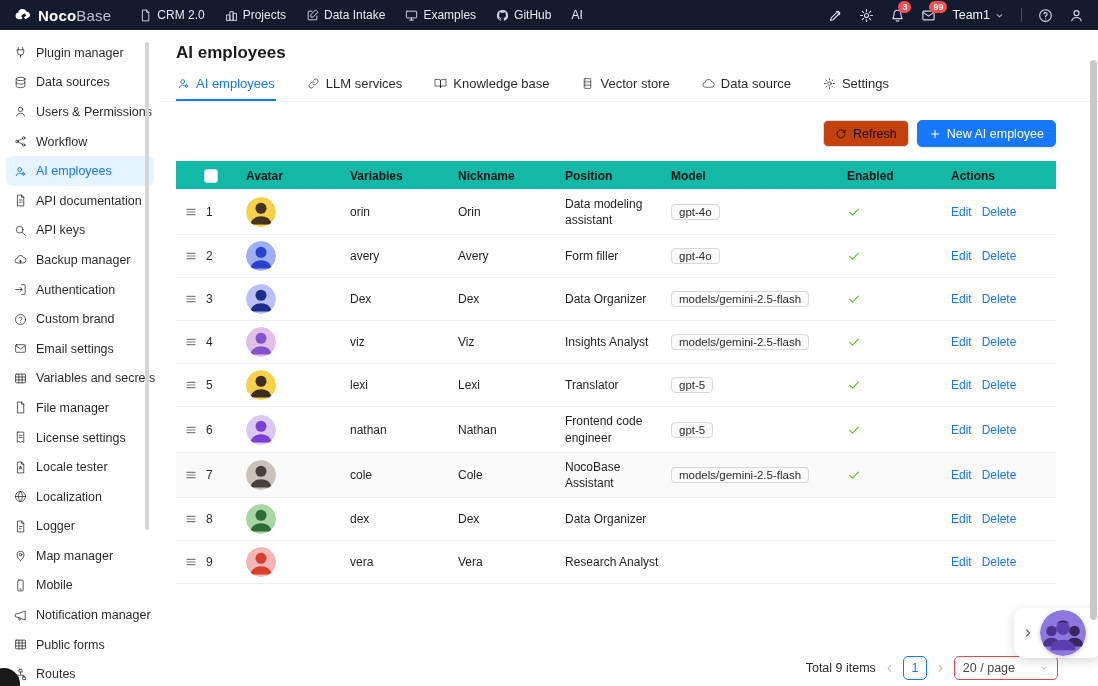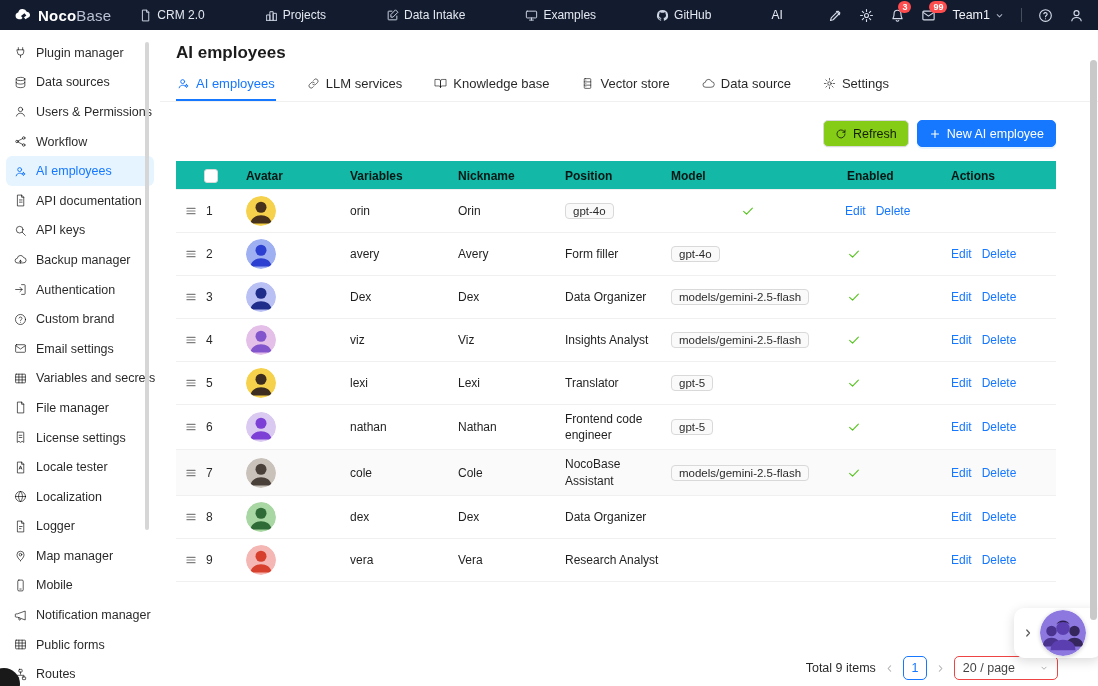--- a/index.html
+++ b/index.html
@@ -9,21 +9,21 @@
   .icon svg { width:100%; height:100%; }
 
   
   .topnav { position:fixed; top:0; left:0; right:0; height:30px; background:#131c2e;
     display:flex; align-items:center; color:#dde3ee; z-index:50; padding:0 14px; }
   .logo { display:flex; align-items:center; gap:6px; margin-right:18px; cursor:pointer; }
   .logo .icon { width:18px; height:14px; color:#fff; }
   .logo-text { font-size:15px; letter-spacing:.2px; }
   .logo-noco { font-weight:700; color:#ffffff; }
   .logo-base { font-weight:300; color:#b9c1d2; }
-  .nav-menu { display:flex; align-items:center; height:100%;gap:40px; }
+  .nav-menu { display:flex; align-items:center; height:100%; }
   .nav-item { display:flex; align-items:center; gap:5px; padding:0 10px; height:100%;
     font-size:12px; color:#e4e8f1; cursor:pointer; white-space:nowrap; }
   .nav-item .icon { width:13px; height:13px; color:#cdd4e2; }
   .nav-right { margin-left:auto; display:flex; align-items:center; gap:16px; }
   .nav-ico { position:relative; width:15px; height:15px; color:#d5dbe8; cursor:pointer; }
   .nav-badge { position:absolute; top:-7px; left:8px; background:#ff4d4f; color:#fff;
     font-size:9px; line-height:10px; padding:1px 4px; border-radius:8px; font-weight:600; }
   .team { display:flex; align-items:center; gap:4px; font-size:12.5px; color:#f0f2f7; cursor:pointer; }
   .team .icon { width:11px; height:11px; color:#aab3c5; }
   .nav-divider { width:1px; height:14px; background:rgba(255,255,255,.22); }
@@ -45,21 +45,21 @@
   .tabs { display:flex; gap:30px; padding:0 16px; margin-top:4px; border-bottom:1px solid #f0f0f0; }
   .tab { display:flex; align-items:center; gap:6px; padding:9px 1px 8px 1px; font-size:13px;
     color:rgba(0,0,0,.85); cursor:pointer; border-bottom:2px solid transparent; white-space:nowrap; }
   .tab .icon { width:13px; height:13px; color:rgba(0,0,0,.6); }
   .tab.active { color:#1677ff; border-bottom-color:#1677ff; }
   .tab.active .icon { color:#1677ff; }
 
   .toolbar { display:flex; justify-content:flex-end; gap:8px; margin:18px 42px 14px 16px; }
   .btn { display:inline-flex; align-items:center; gap:6px; height:27px; padding:0 11px;
     border-radius:5px; font-size:12.5px; cursor:pointer; font-family:inherit; }
-  .btn-default { background:#84cc16; border:1px solid #d9d9d9; color:rgba(0,0,0,.85);
+  .btn-default { background:#c2410c; border:1px solid #d9d9d9; color:rgba(0,0,0,.85);
     box-shadow:0 1px 0 rgba(0,0,0,.03); }
   .btn-default .icon { width:12px; height:12px; color:rgba(0,0,0,.7); }
   .btn-primary { background:#1677ff; border:1px solid #1677ff; color:#fff;
     box-shadow:0 2px 0 rgba(5,145,255,.1); }
   .btn-primary .icon { width:12px; height:12px; color:#fff; }
 
   
   .table { margin:0 42px 0 16px; font-size:12px; color:rgba(0,0,0,.88); }
   .thead { display:flex; align-items:flex-end; background:#14b8a6; min-height:29px;
     border-bottom:1px solid #f0f0f0; font-weight:600; }
@@ -536,20 +536,23 @@
             <span class="avatar">
               <svg viewBox="0 0 24 24">
                 <circle cx="12" cy="12" r="12" fill="#f6d14c"></circle>
                 <circle cx="12" cy="9" r="4.4" fill="#46311c"></circle>
                 <path d="M3.5 22c.6-4.4 4.2-6.6 8.5-6.6s7.9 2.2 8.5 6.6z" fill="#46311c"></path>
               </svg>
             </span>
           </div>
           <div class="cell col-username">orin</div>
           <div class="cell col-nickname">Orin</div>
+          <div class="cell col-position">
+            <span class="postext">Data modeling assistant</span>
+          </div>
           <div class="cell col-model">
             <span class="tag">gpt-4o</span>
           </div>
           <div class="cell col-enabled">
             <span class="icon check">
               <svg viewBox="0 0 24 24" fill="none" stroke="currentColor" stroke-width="1.8" stroke-linecap="round" stroke-linejoin="round">
                 <path d="M4.5 12.5l5 5L19.5 7"></path>
               </svg>
             </span>
           </div>

